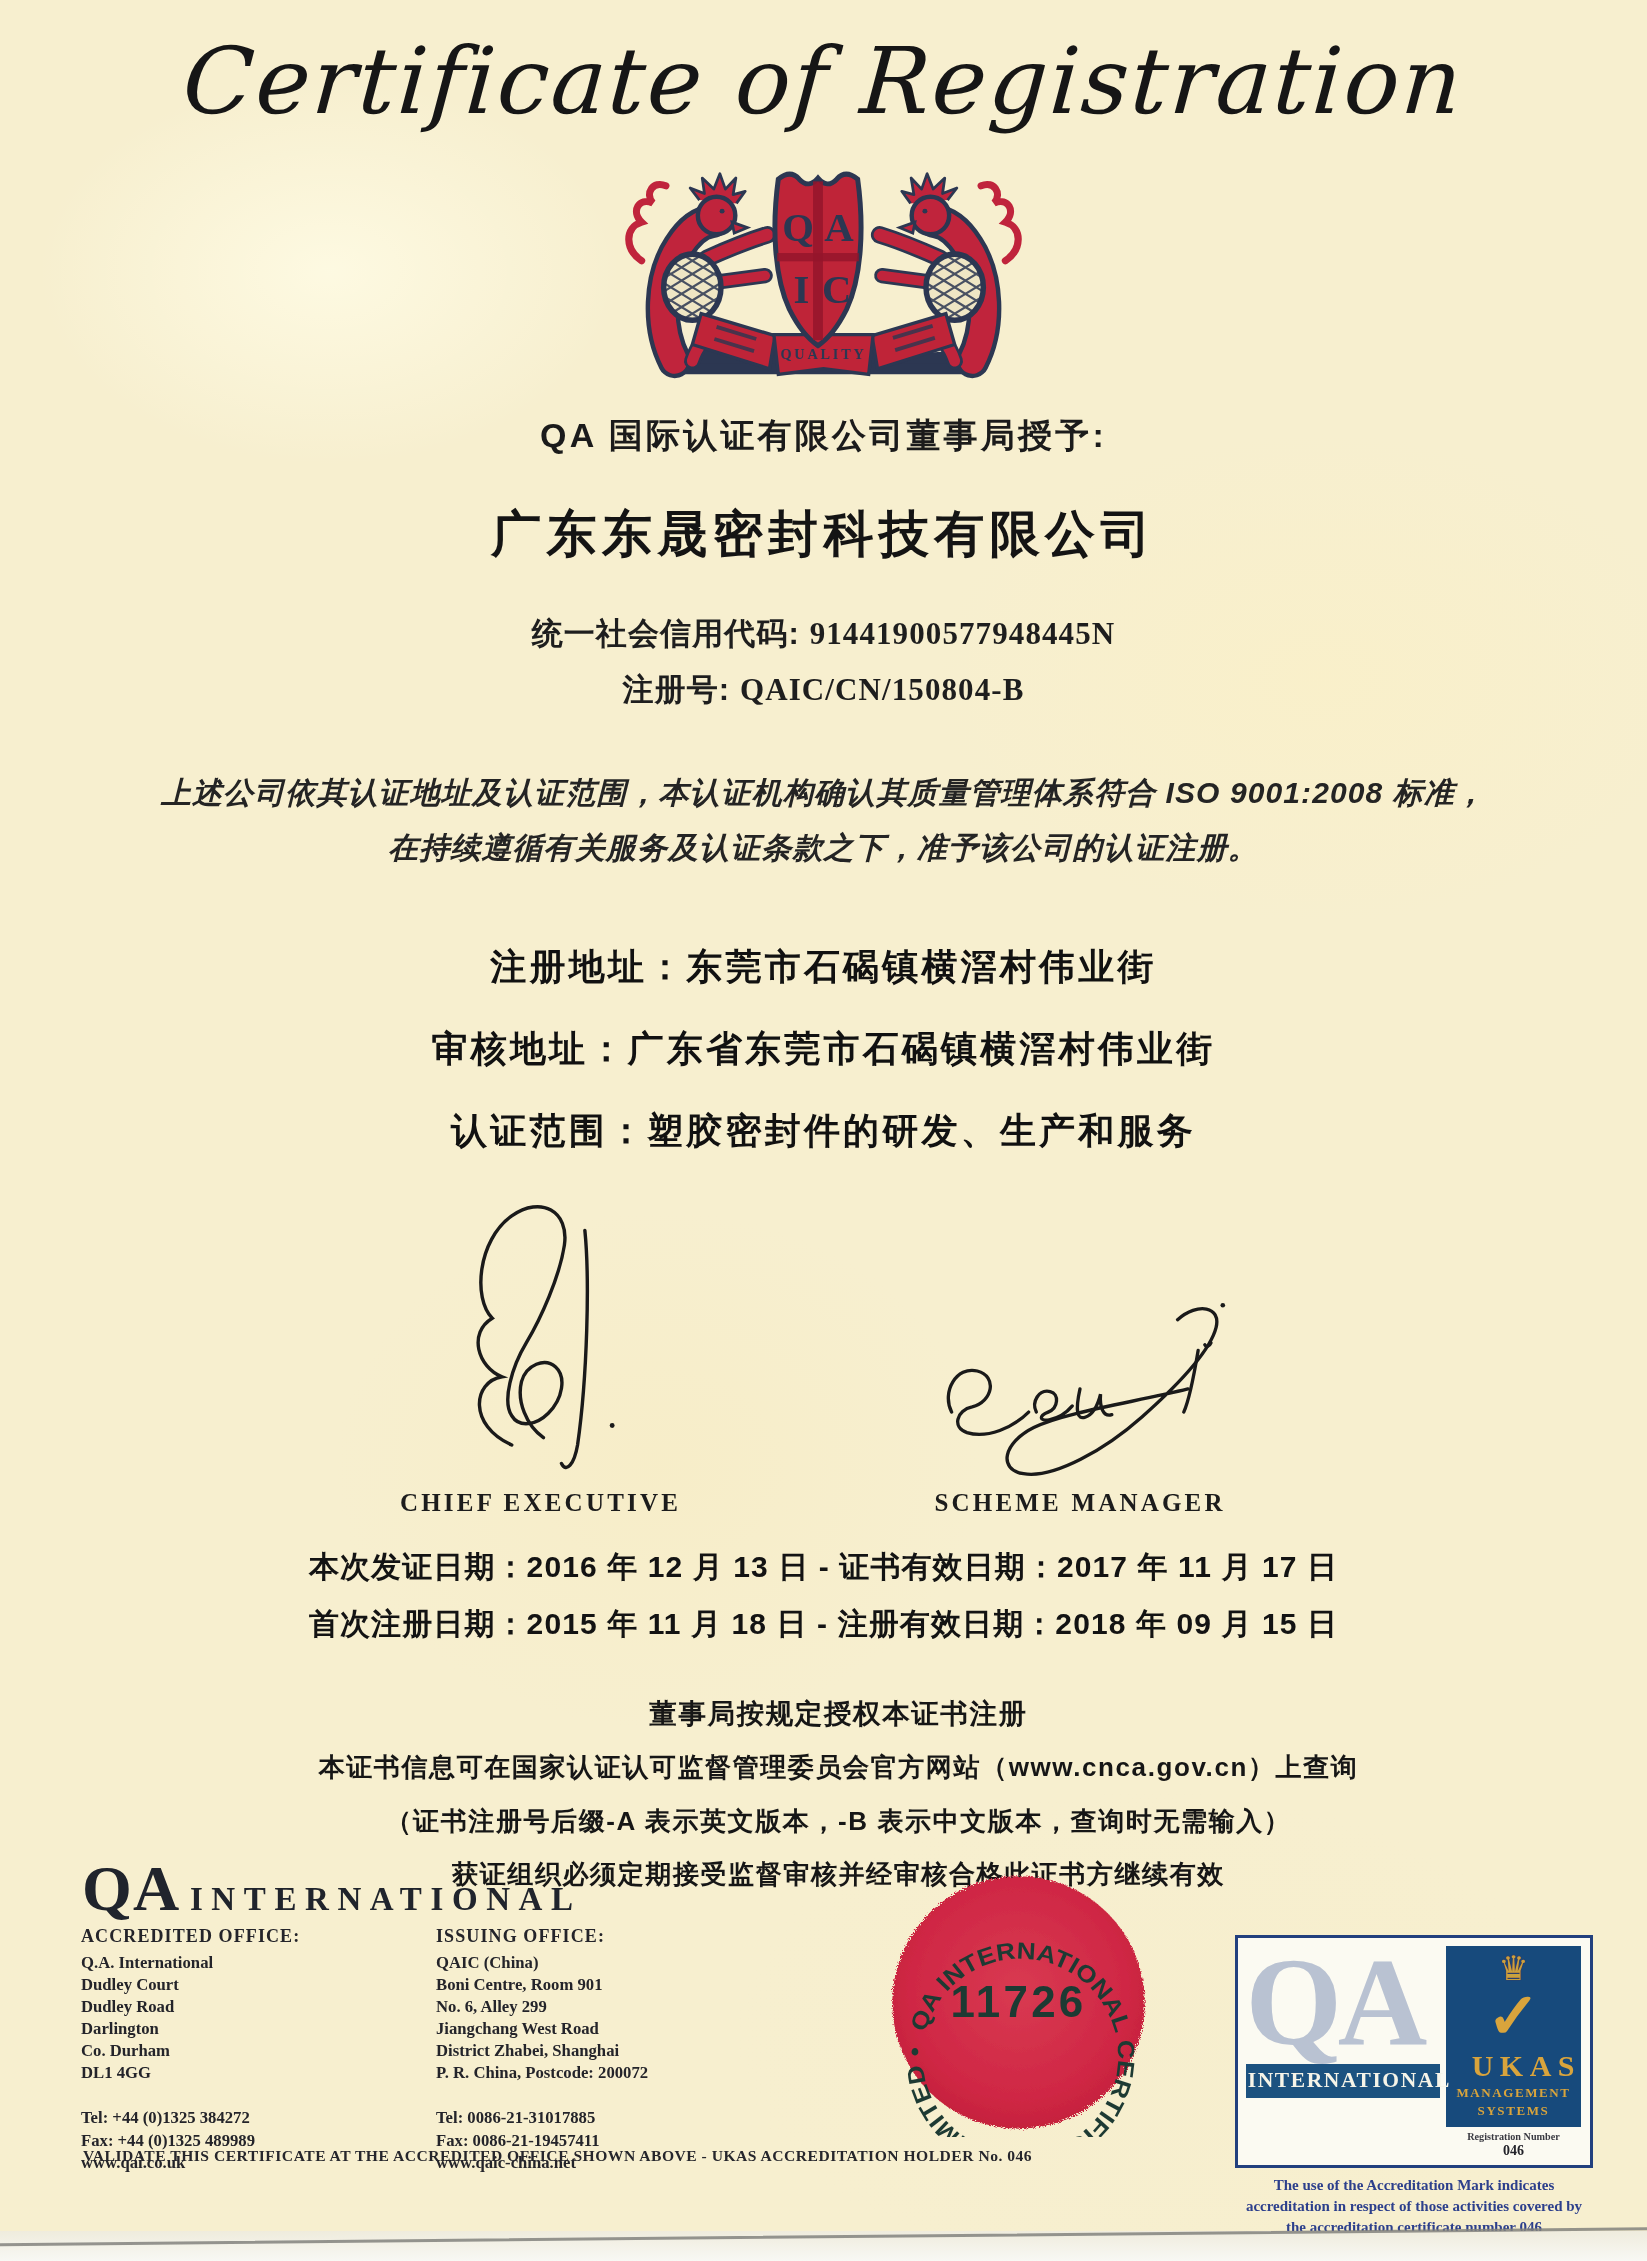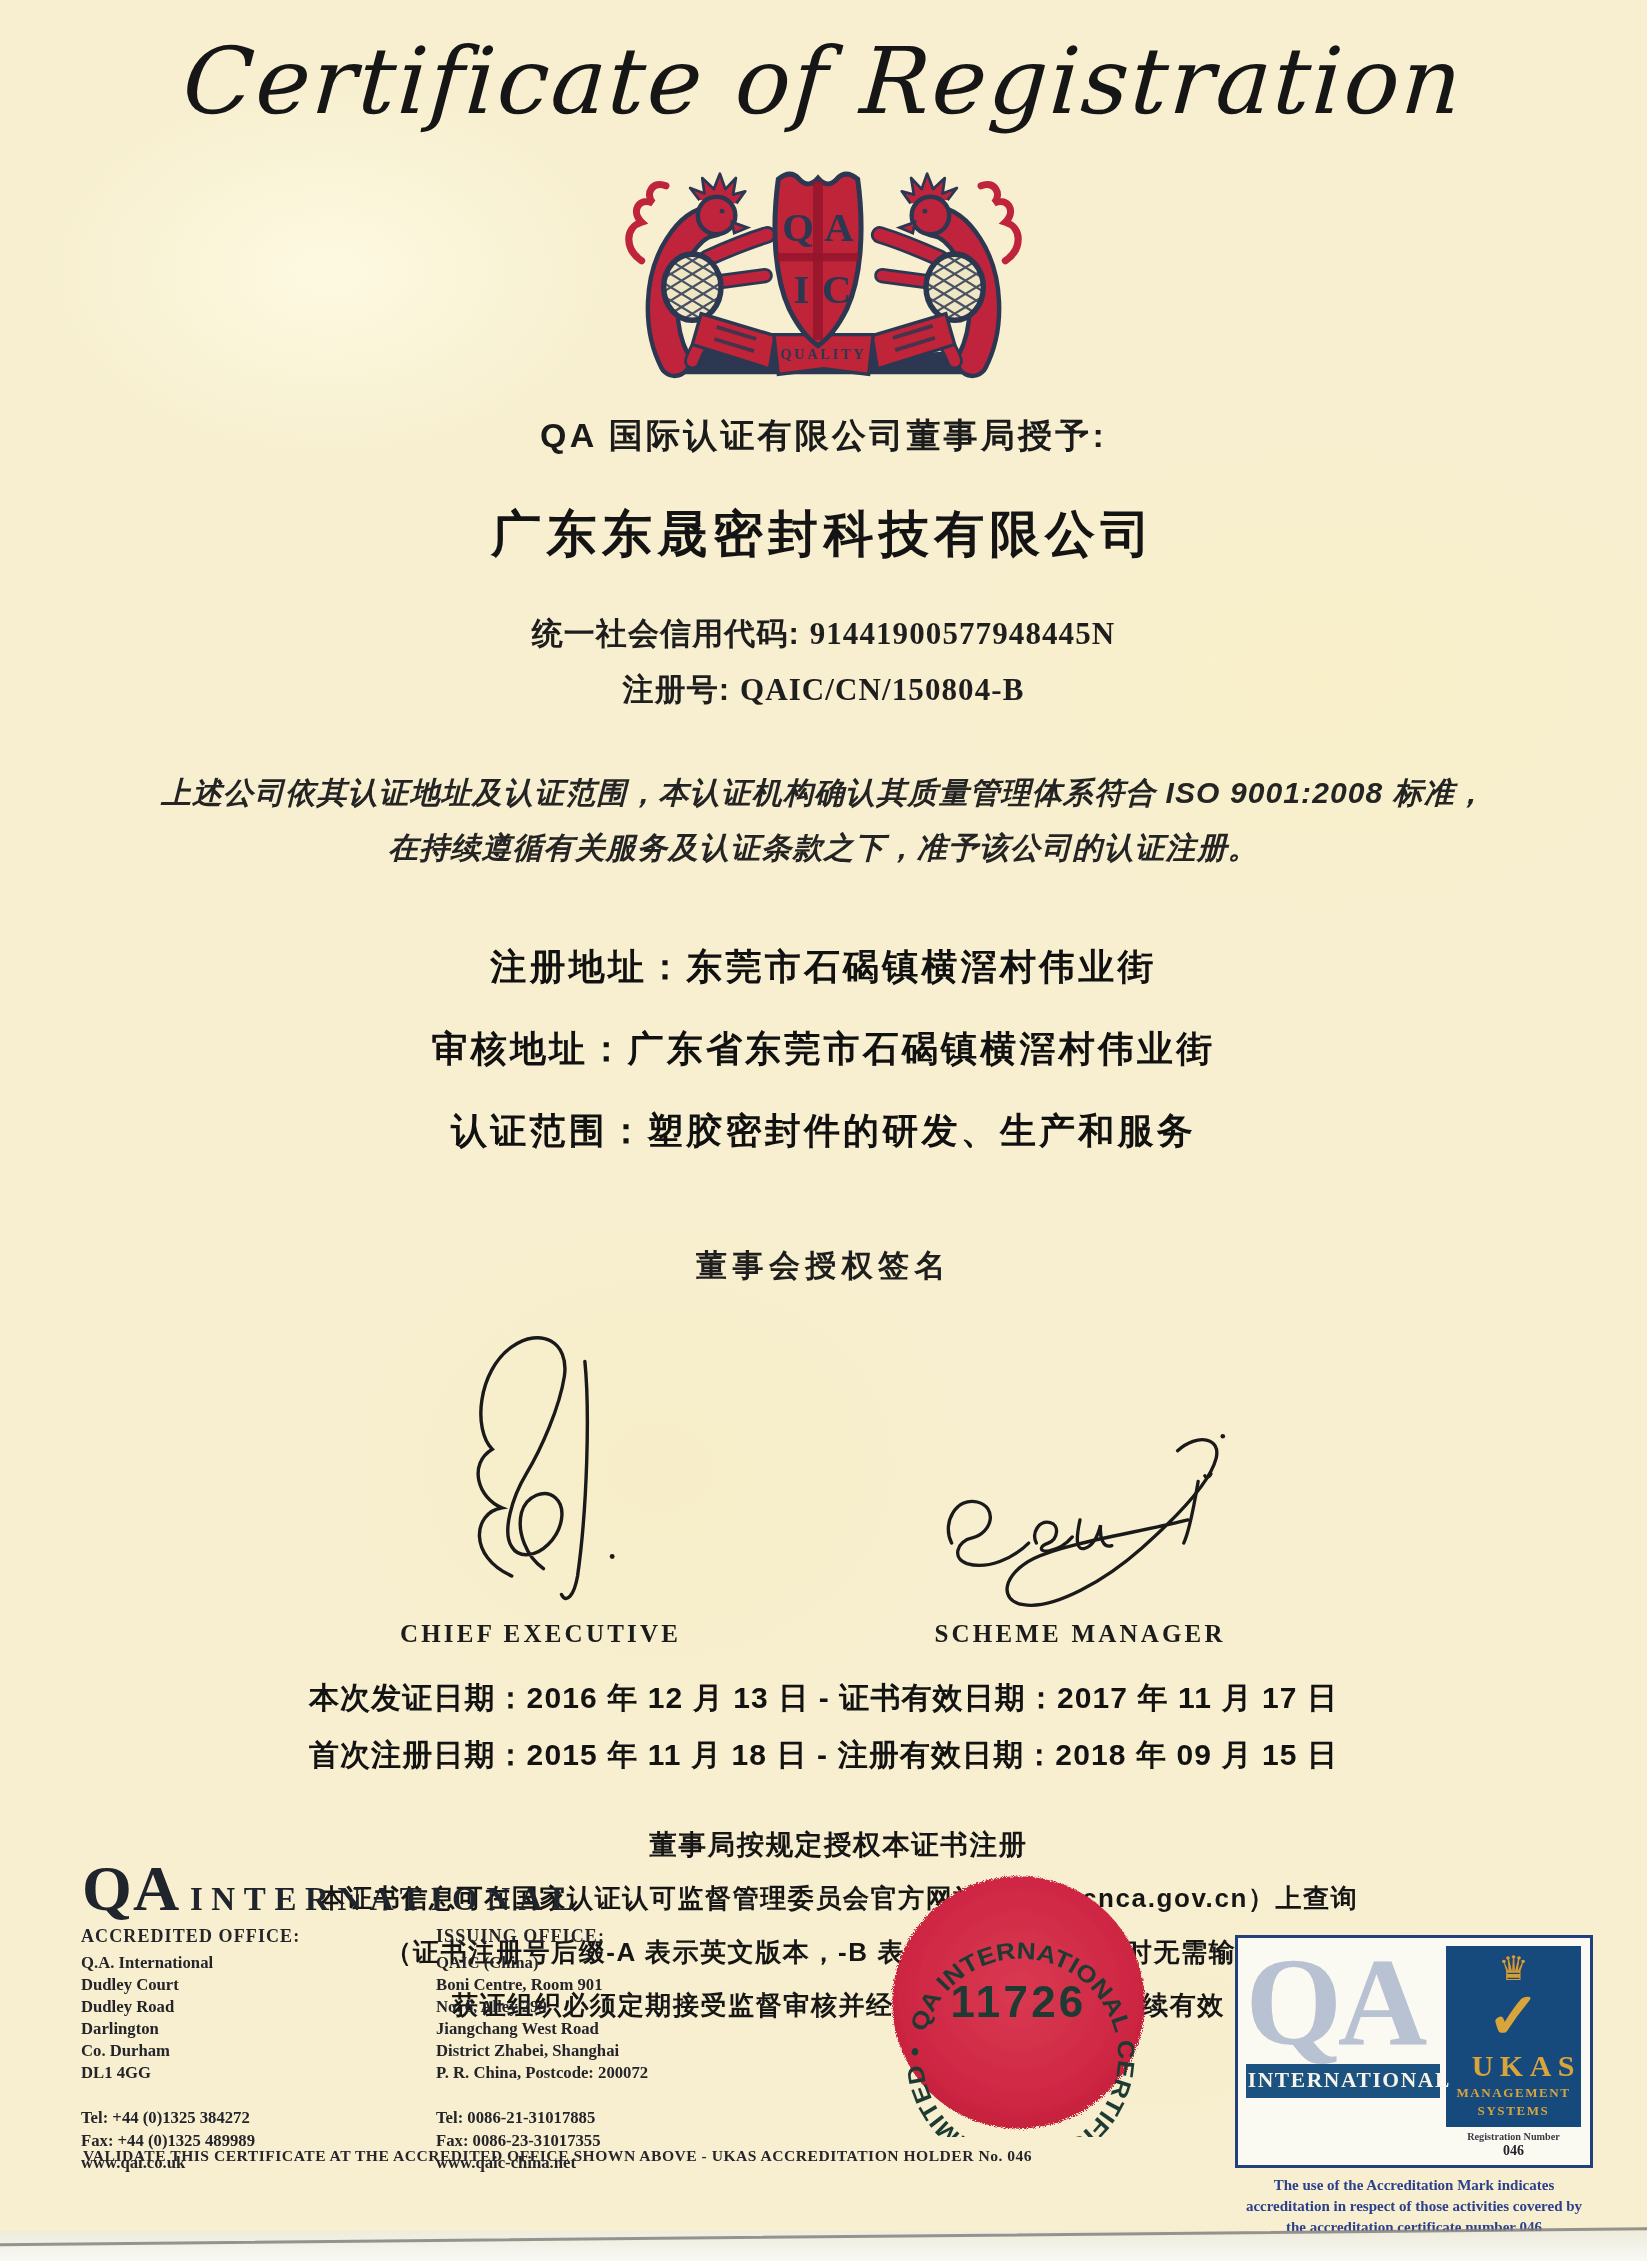--- a/index.html
+++ b/index.html
@@ -166,21 +166,20 @@
       <span>注册地址：</span><span>东莞市石碣镇横滘村伟业街</span>
     </div>
     <div class="detail-line cn">
       <span>审核地址：</span><span>广东省东莞市石碣镇横滘村伟业街</span>
     </div>
     <div class="detail-line cn">
       <span>认证范围：</span><span>塑胶密封件的研发、生产和服务</span>
     </div>
   </div>
 
-  <div class="sig-heading cn center">董事会授权签名</div>
   <div class="sig-row">
     <div class="sig-col">
       <svg width="226" height="312" viewBox="0 0 420 640">
         <g fill="none" stroke="#1a1a1a" stroke-width="7" stroke-linecap="round">
           <path d="M150,560 C60,520 70,430 130,420 C80,400 60,330 110,300 C70,260 80,140 150,90 C210,48 268,80 258,150 C248,215 210,300 180,350 C150,400 130,470 150,500 C165,525 200,520 225,495 C255,465 262,420 240,400 C218,380 180,395 170,430 C160,470 180,520 215,545"></path>
           <path d="M300,120 C310,220 305,420 285,560 C278,600 262,618 252,598"></path>
           <circle cx="356" cy="520" r="5" fill="#1a1a1a" stroke="none"></circle>
         </g>
       </svg>
       <div class="sig-label">CHIEF EXECUTIVE</div>
@@ -235,21 +234,21 @@
     <div class="office-col">
       <div class="office-heading">ISSUING OFFICE:</div>
       <div class="office-line">QAIC (China)</div>
       <div class="office-line">Boni Centre, Room 901</div>
       <div class="office-line">No. 6, Alley 299</div>
       <div class="office-line">Jiangchang West Road</div>
       <div class="office-line">District Zhabei, Shanghai</div>
       <div class="office-line">P. R. China, Postcode: 200072</div>
       <div class="office-contact">
         <div>Tel: 0086-21-31017885</div>
-        <div>Fax: 0086-23-31017355</div>
+        <div>Fax: 0086-21-19457411</div>
         <div>www.qaic-china.net</div>
       </div>
     </div>
   </div>
 
   <div class="validate-line">VALIDATE THIS CERTIFICATE AT THE ACCREDITED OFFICE SHOWN ABOVE - UKAS ACCREDITATION HOLDER No. 046</div>
 
   <div class="seal-wrap">
     <svg width="269" height="269" viewBox="0 0 490 490">
       <defs>

